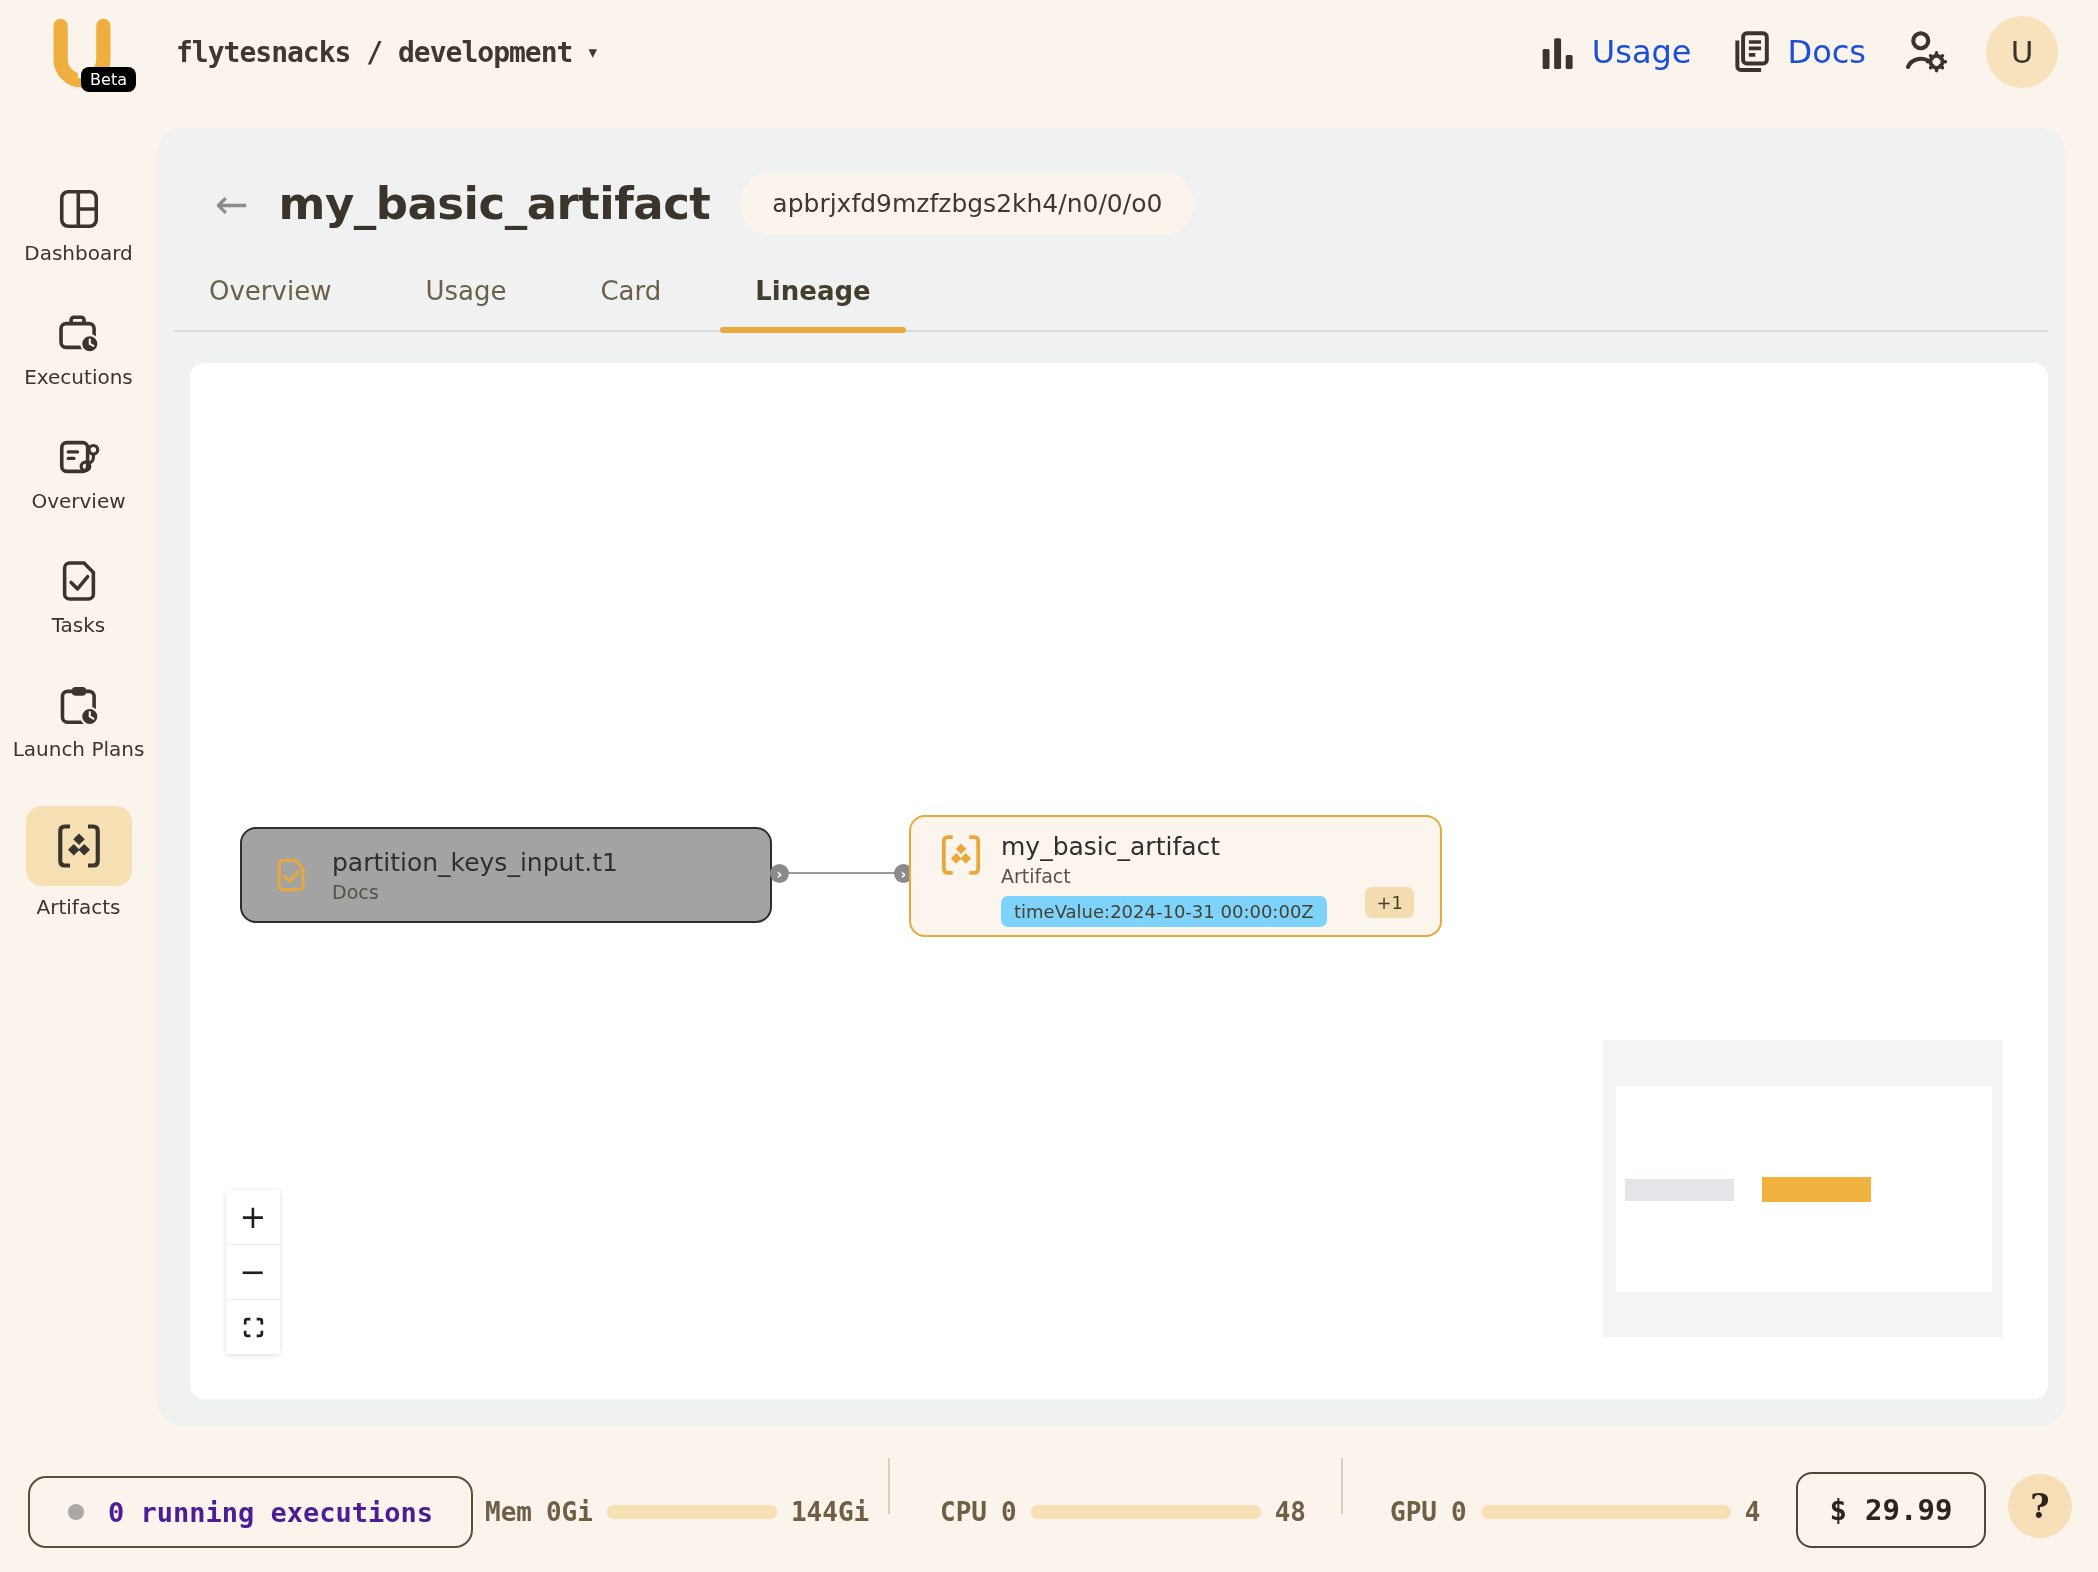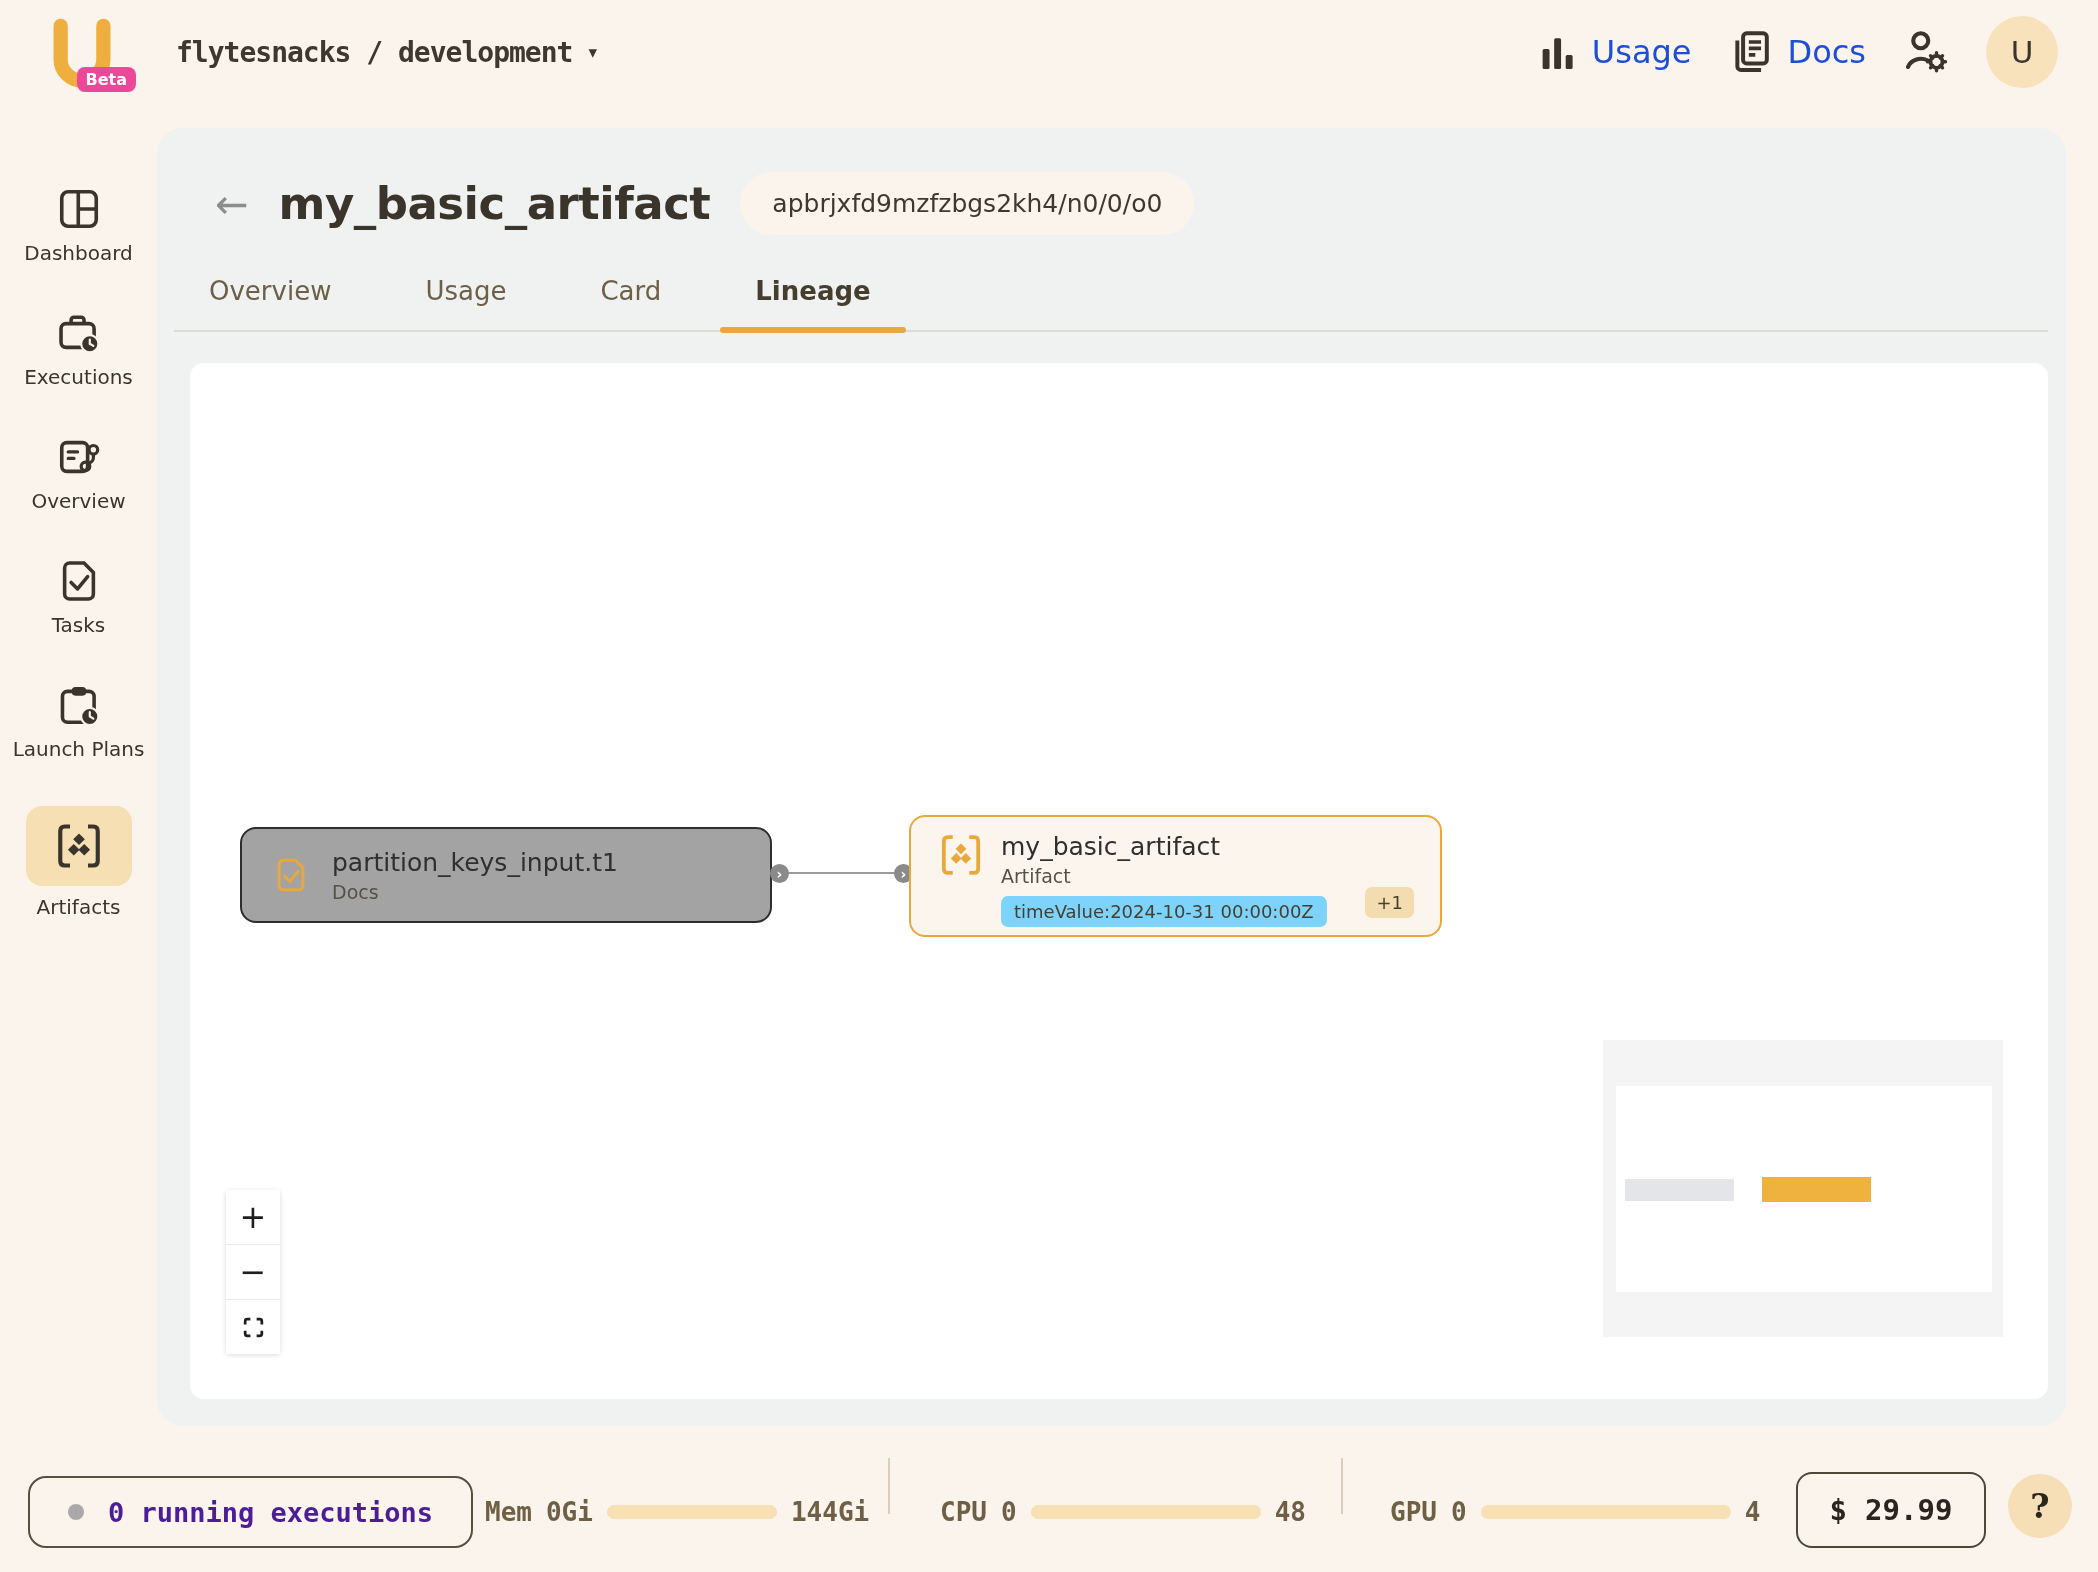--- a/index.html
+++ b/index.html
@@ -7,22 +7,22 @@
     width:2098px;height:1572px;position:relative;overflow:hidden;
     background:#FBF4EC;color:#3A352C;
     font-family:"DejaVu Sans","Liberation Sans",sans-serif;
   }
   .mono{font-family:"DejaVu Sans Mono","Liberation Mono",monospace;}
 
   
   .topbar{position:absolute;left:0;top:0;width:2098px;height:128px;
     display:flex;align-items:center;padding:0 40px 24px 44px;box-sizing:border-box;}
   .logo-wrap{position:relative;width:76px;height:80px;flex:0 0 auto;}
-  .beta-badge{position:absolute;right:-16px;bottom:0;background:#ec4899;color:#fff;
-    font-size:16px;font-weight:700;padding:3px 9px;border-radius:8px;}
+  .beta-badge{position:absolute;right:-16px;bottom:0;background:#000000;color:#fff;
+    font-size:16px;font-weight:400;padding:3px 9px;border-radius:8px;}
   .breadcrumb{margin-left:56px;display:flex;align-items:center;gap:16px;cursor:pointer;}
   .breadcrumb .crumb{font-family:"DejaVu Sans Mono","Liberation Mono",monospace;
     font-size:28px;font-weight:700;letter-spacing:-1px;color:#3D3830;}
   .caret{font-size:17px;color:#3D3830;}
   .topbar-right{margin-left:auto;display:flex;align-items:center;gap:36px;}
   .tb-item{display:flex;align-items:center;gap:14px;font-size:32px;font-weight:400;color:#1d4ed8;cursor:pointer;}
   .avatar{width:72px;height:72px;border-radius:50%;background:#F8E2BC;display:flex;
     align-items:center;justify-content:center;font-size:31px;color:#3A352C;cursor:pointer;}
 
   

